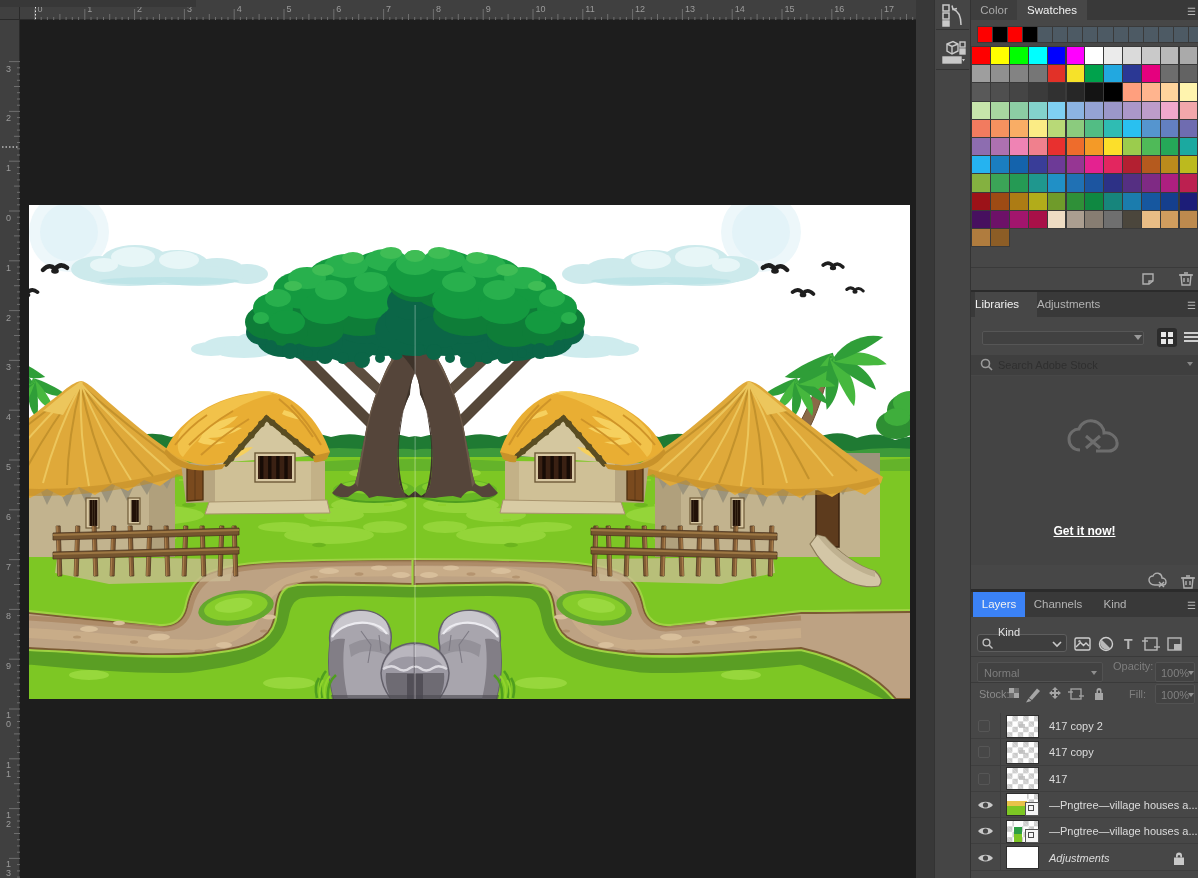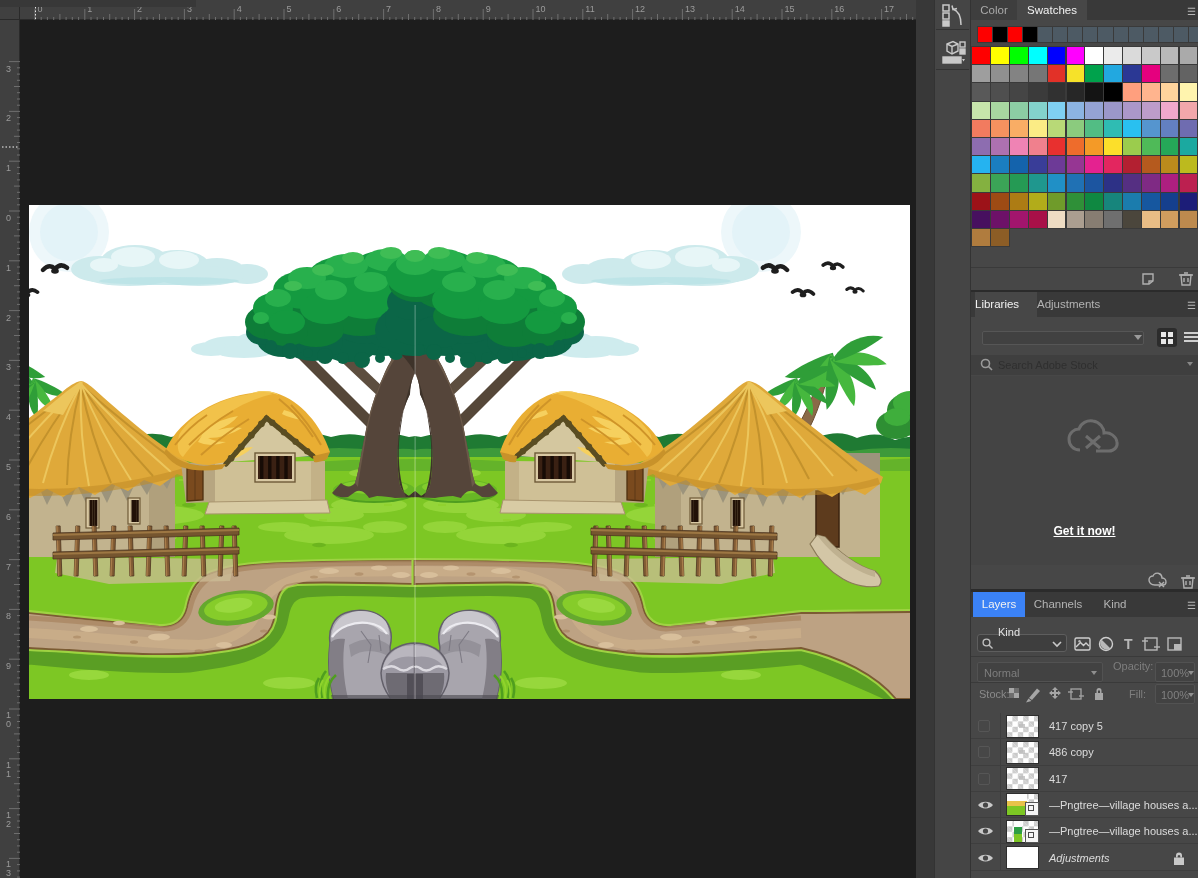--- a/index.html
+++ b/index.html
@@ -1042,26 +1042,26 @@
 </svg>
     <div style="position:absolute;left:158px;top:92px;height:20px;line-height:20px;color:#7e7e7e;font-size:11px">Fill:</div>
     <div style="position:absolute;left:184px;top:92px;width:40px;height:20px;background:#424242;border:1px solid #525252;border-radius:2px"></div>
     <div style="position:absolute;left:190px;top:93px;height:20px;line-height:20px;color:#808080;font-size:11px">100%</div>
     <div style="position:absolute;left:217px;top:101px;width:0;height:0;border-left:3px solid transparent;border-right:3px solid transparent;border-top:4px solid #8f8f8f"></div>
     <div style="position:absolute;left:29px;top:121px;width:1px;height:158px;background:#3e3e3e"></div>
     <div style="position:absolute;left:0;top:121.0px;width:227px;height:26.3px;border-bottom:1px solid #3e3e3e"></div>
     <div style="position:absolute;left:7px;top:128.0px;width:12px;height:12px;border:1px solid #565656;border-radius:2px"></div>
     <div style="position:absolute;left:36px;top:123.5px;width:31px;height:21px;background:#fff;background-image:linear-gradient(45deg,#cfcfcf 25%,transparent 25%,transparent 75%,#c9c9c9 75%),linear-gradient(45deg,#cfcfcf 25%,transparent 25%,transparent 75%,#c9c9c9 75%);background-size:10.8px 10.8px;background-position:0 0,5.4px 5.4px;outline:1px solid #2e2e2e"></div>
     <div style="position:absolute;left:48px;top:131.5px;width:6px;height:4px;background:#b9b9b9;opacity:.75"></div>
-    <div style="position:absolute;left:78px;top:121.0px;height:26.3px;line-height:26.3px;color:#dcdcdc;font-size:11px;white-space:nowrap">417 copy 5</div>
+    <div style="position:absolute;left:78px;top:121.0px;height:26.3px;line-height:26.3px;color:#dcdcdc;font-size:11px;white-space:nowrap">417 copy 2</div>
     <div style="position:absolute;left:0;top:147.3px;width:227px;height:26.3px;border-bottom:1px solid #3e3e3e"></div>
     <div style="position:absolute;left:7px;top:154.3px;width:12px;height:12px;border:1px solid #565656;border-radius:2px"></div>
     <div style="position:absolute;left:36px;top:149.8px;width:31px;height:21px;background:#fff;background-image:linear-gradient(45deg,#cfcfcf 25%,transparent 25%,transparent 75%,#c9c9c9 75%),linear-gradient(45deg,#cfcfcf 25%,transparent 25%,transparent 75%,#c9c9c9 75%);background-size:10.8px 10.8px;background-position:0 0,5.4px 5.4px;outline:1px solid #2e2e2e"></div>
     <div style="position:absolute;left:48px;top:157.8px;width:6px;height:4px;background:#b9b9b9;opacity:.75"></div>
-    <div style="position:absolute;left:78px;top:147.3px;height:26.3px;line-height:26.3px;color:#dcdcdc;font-size:11px;white-space:nowrap">486 copy</div>
+    <div style="position:absolute;left:78px;top:147.3px;height:26.3px;line-height:26.3px;color:#dcdcdc;font-size:11px;white-space:nowrap">417 copy</div>
     <div style="position:absolute;left:0;top:173.6px;width:227px;height:26.3px;border-bottom:1px solid #3e3e3e"></div>
     <div style="position:absolute;left:7px;top:180.6px;width:12px;height:12px;border:1px solid #565656;border-radius:2px"></div>
     <div style="position:absolute;left:36px;top:176.1px;width:31px;height:21px;background:#fff;background-image:linear-gradient(45deg,#cfcfcf 25%,transparent 25%,transparent 75%,#c9c9c9 75%),linear-gradient(45deg,#cfcfcf 25%,transparent 25%,transparent 75%,#c9c9c9 75%);background-size:10.8px 10.8px;background-position:0 0,5.4px 5.4px;outline:1px solid #2e2e2e"></div>
     <div style="position:absolute;left:48px;top:184.1px;width:6px;height:4px;background:#b9b9b9;opacity:.75"></div>
     <div style="position:absolute;left:78px;top:173.6px;height:26.3px;line-height:26.3px;color:#dcdcdc;font-size:11px;white-space:nowrap">417</div>
     <div style="position:absolute;left:0;top:199.9px;width:227px;height:26.3px;border-bottom:1px solid #3e3e3e"></div>
     <svg width="18" height="14" style="position:absolute;left:6px;top:205.9px" xmlns="http://www.w3.org/2000/svg">
       <path d="M1,7 C4,2.5 13,2.5 16,7 C13,11.5 4,11.5 1,7 Z" fill="#c9c9c9"></path>
       <circle cx="8.5" cy="7" r="2.6" fill="#474747"></circle>
     </svg>

